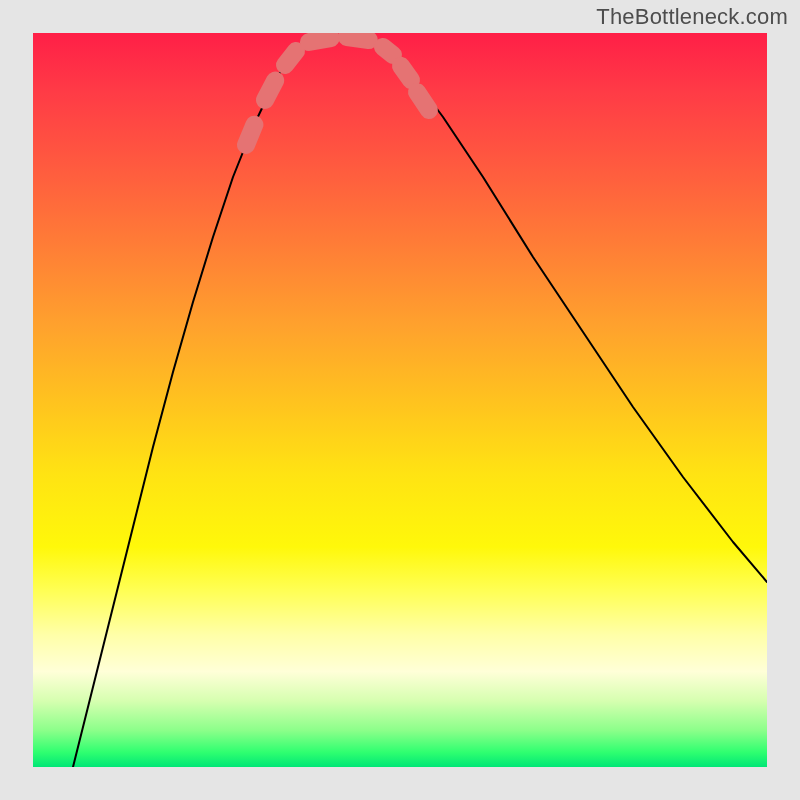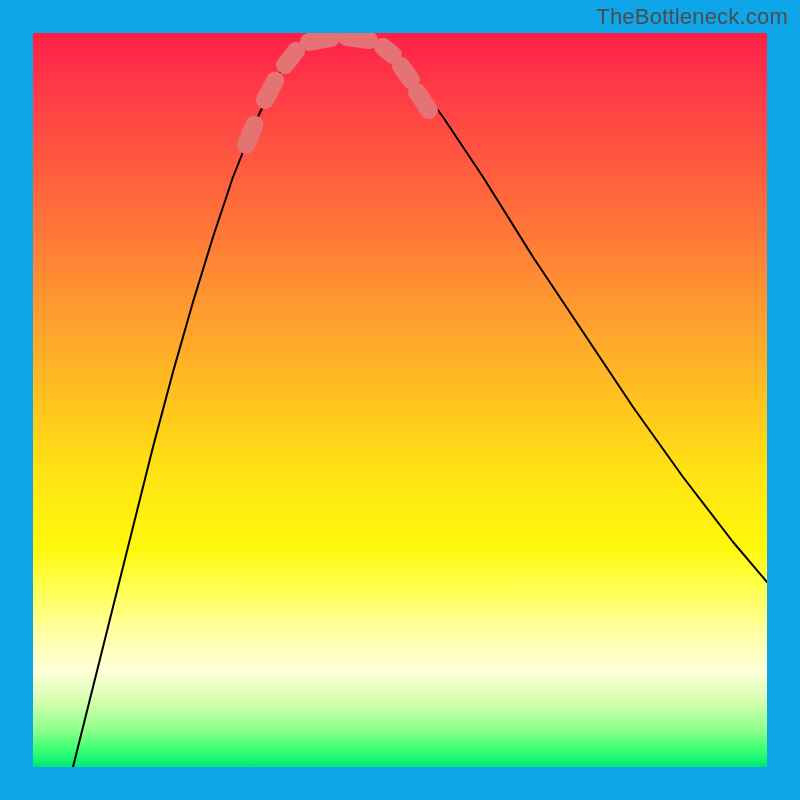--- a/index.html
+++ b/index.html
@@ -8,21 +8,21 @@
     width: 800px;
     height: 800px;
     background: #000;
     overflow: hidden;
     font-family: Arial, Helvetica, sans-serif;
   }
   .stage {
     position: relative;
     width: 800px;
     height: 800px;
-    background: #0ea5e9;
+    background: #e5e5e5;
   }
   .watermark {
     position: absolute;
     top: 4px;
     right: 12px;
     color: #4d4d4d;
     font-size: 22px;
     font-weight: 500;
     letter-spacing: 0.2px;
     z-index: 50;

